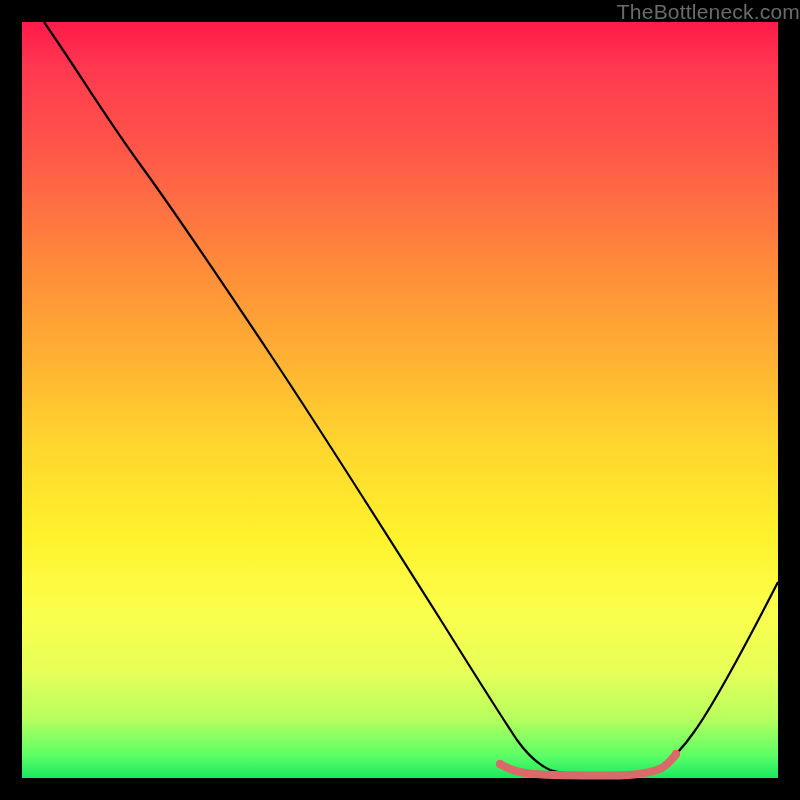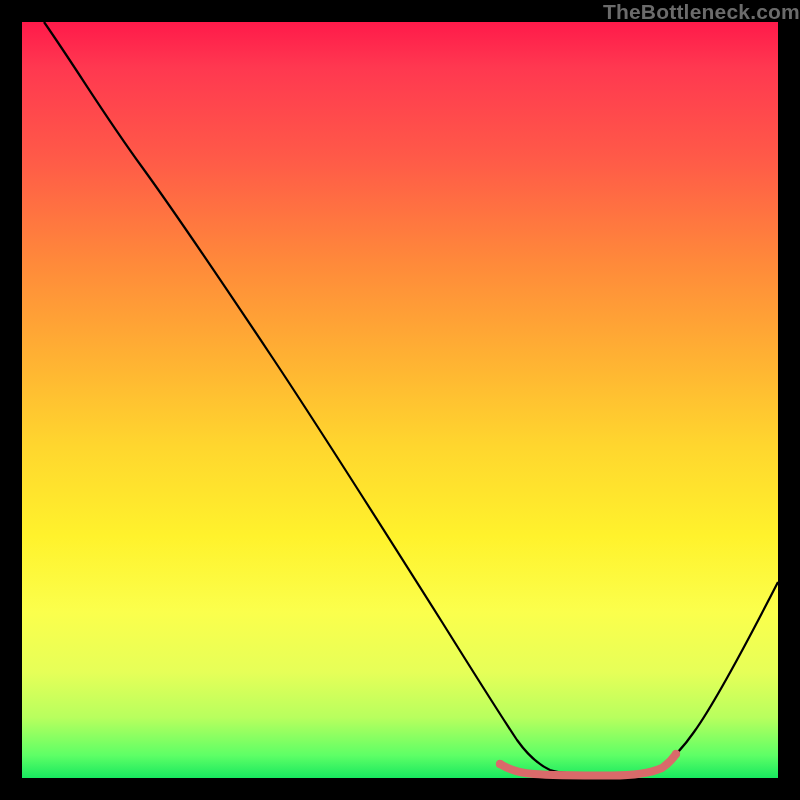--- a/index.html
+++ b/index.html
@@ -41,21 +41,21 @@
       #b8ff5e 92%,
       #5eff66 97%,
       #18e85f 100%);
   }
   .watermark {
     position: absolute;
     top: 0px;
     right: 0px;
     color: #6b6b6b;
     font-size: 21px;
-    font-weight: 700;
+    font-weight: 400;
     letter-spacing: 0.2px;
   }
   svg.curve {
     position: absolute;
     top: 22px;
     left: 22px;
     width: 756px;
     height: 756px;
     overflow: visible;
   }

